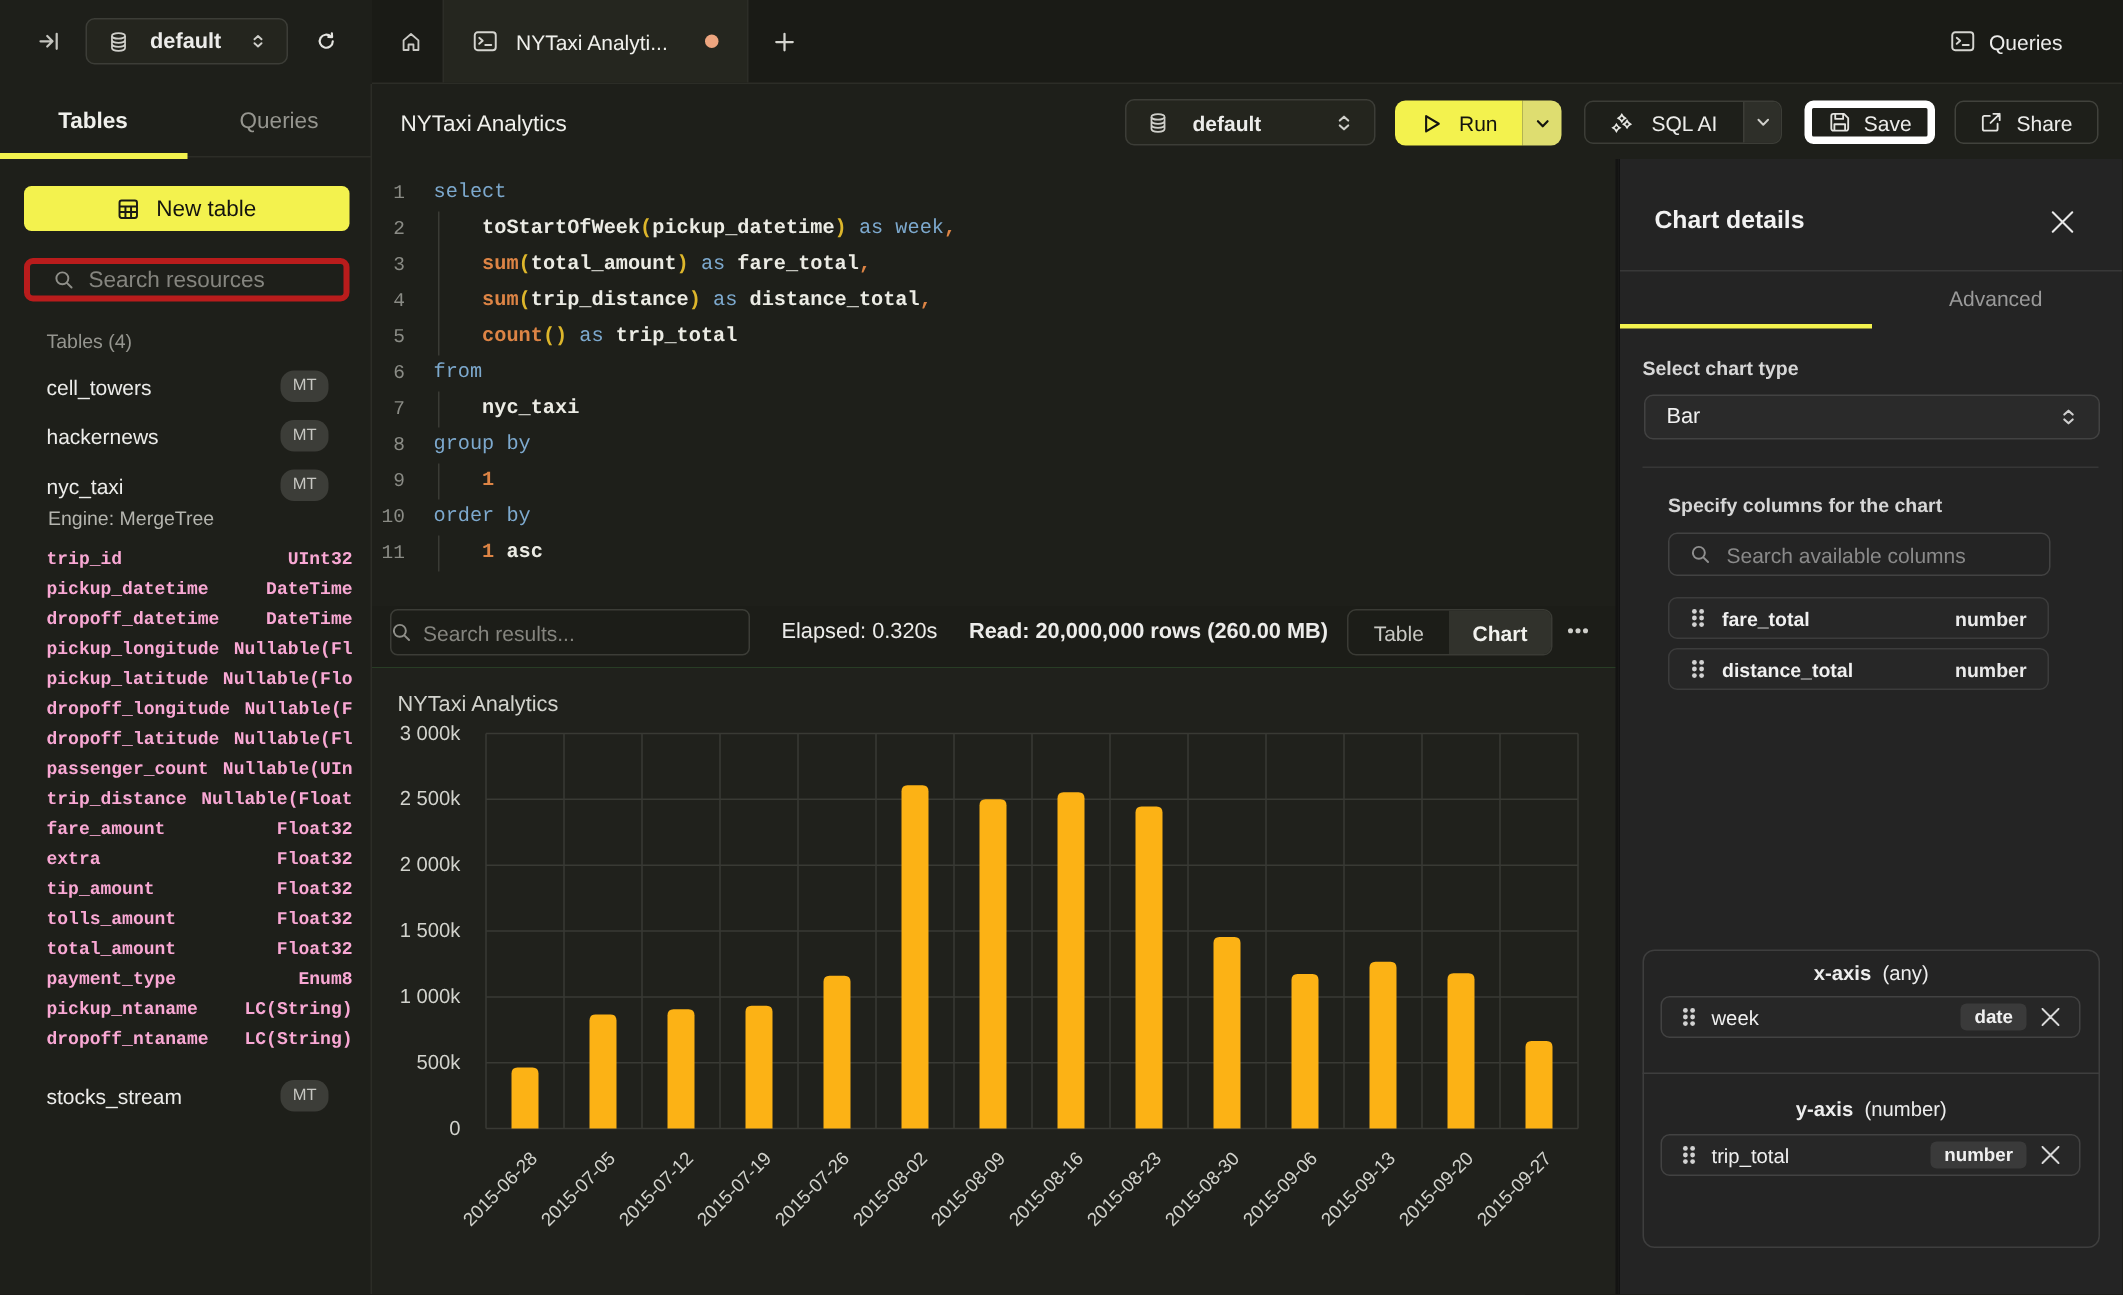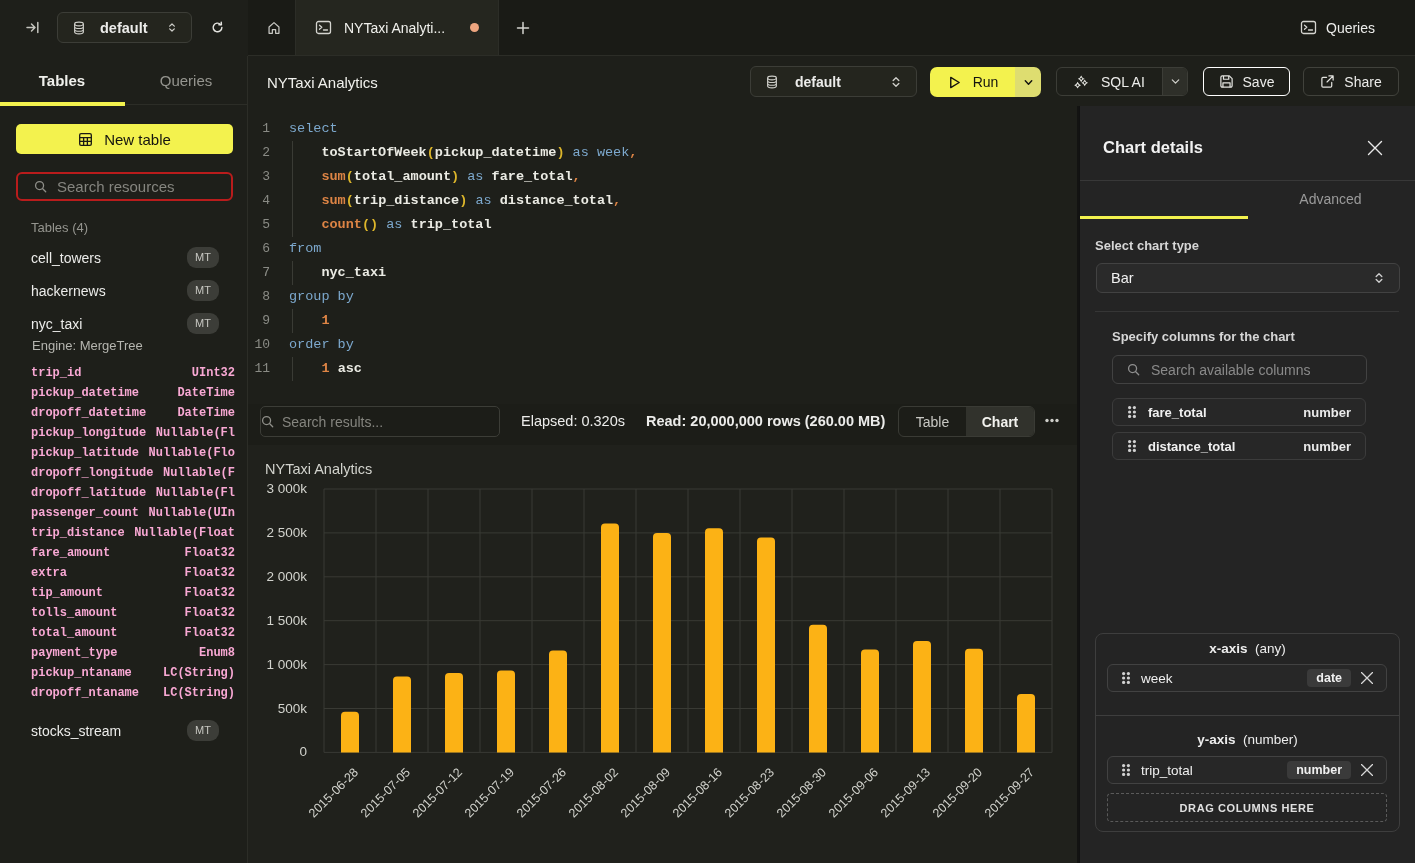--- a/index.html
+++ b/index.html
@@ -81,21 +81,21 @@
 <div class="abs" style="left:0;top:102px;width:125px;height:4px;background:#f3f24e;"></div>
 
 <div class="abs row" style="left:16px;top:124px;width:217px;height:30px;background:#f3f24e;border-radius:5px;justify-content:center;">
   <svg width="15" height="15" viewBox="0 0 16 16" fill="none" stroke="#1a1a14" stroke-width="1.4">
     <rect x="1.8" y="1.8" width="12.4" height="12.4" rx="1.5"></rect>
     <path d="M1.8 6 H14.2 M1.8 10 H14.2 M6 6 V14.2 M10 6 V14.2"></path>
   </svg>
   <span style="margin-left:11px;font-size:15px;font-weight:500;color:#14140f;">New table</span>
 </div>
 
-<div class="abs row" style="left:16px;top:172px;width:217px;height:29px;border:2px solid #b91c1c;border-radius:6px;padding:0 16px;">
+<div class="abs row" style="left:16px;top:172px;width:217px;height:29px;border:4px solid #b91c1c;border-radius:6px;padding:0 16px;">
   <svg width="13" height="13" viewBox="0 0 14 14" fill="none" stroke="#8f8f89" stroke-width="1.4" stroke-linecap="round">
     <circle cx="6" cy="6" r="4.3"></circle>
         <path d="M9.4 9.4 L12.6 12.6"></path>
   </svg>
   <span style="margin-left:10px;font-size:15px;color:#85857f;">Search resources</span>
 </div>
 
 <div class="abs" style="left:31px;top:220px;font-size:13px;font-weight:500;color:#95958f;">Tables (4)</div>
 
 <div class="abs row" style="left:31px;top:247px;width:188px;">
@@ -223,21 +223,21 @@
     </svg>
     <span style="margin-left:12px;font-size:14px;color:#ececea;">SQL AI</span>
   </div>
   <div class="row" style="width:27px;height:29px;background:#2e2f29;border-left:1px solid #3c3d37;justify-content:center;">
     <svg width="11" height="11" viewBox="0 0 12 12" fill="none" stroke="#cfcfca" stroke-width="1.4" stroke-linecap="round" stroke-linejoin="round">
       <path d="M2.5 4.2 L6 7.8 L9.5 4.2"></path>
     </svg>
   </div>
 </div>
 
-<div class="abs row" style="left:1203px;top:67px;width:87px;height:29px;border:1px solid #ffffff;border-radius:6px;justify-content:center;">
+<div class="abs row" style="left:1203px;top:67px;width:87px;height:29px;border:5px solid #ffffff;border-radius:6px;justify-content:center;">
   <svg width="15" height="15" viewBox="0 0 16 16" fill="none" stroke="#e4e4e0" stroke-width="1.3" stroke-linejoin="round">
     <path d="M2 3.5 A1.5 1.5 0 0 1 3.5 2 H11 L14 5 V12.5 A1.5 1.5 0 0 1 12.5 14 H3.5 A1.5 1.5 0 0 1 2 12.5 Z"></path>
     <path d="M4.8 2 V5.6 H10.4 V2 M4.2 14 V9.4 H11.8 V14"></path>
   </svg>
   <span style="margin-left:9px;font-size:14px;color:#ececea;">Save</span>
 </div>
 
 <div class="abs row" style="left:1303px;top:67px;width:96px;height:29px;border:1px solid #41423c;border-radius:6px;justify-content:center;">
   <svg width="15" height="15" viewBox="0 0 16 16" fill="none" stroke="#e4e4e0" stroke-width="1.3" stroke-linecap="round" stroke-linejoin="round">
     <path d="M12.5 9 V12.8 A1.2 1.2 0 0 1 11.3 14 H3.2 A1.2 1.2 0 0 1 2 12.8 V4.7 A1.2 1.2 0 0 1 3.2 3.5 H7"></path>
@@ -426,15 +426,14 @@
         <circle cx="7.4" cy="7" r="1.6"></circle>
     <circle cx="2.6" cy="11.4" r="1.6"></circle>
         <circle cx="7.4" cy="11.4" r="1.6"></circle>
   </svg>
   <span style="margin-left:10px;font-size:13.5px;font-weight:500;color:#f0f0f0;">trip_total</span>
   <span style="margin-left:auto;background:#3a3a3a;border-radius:4px;padding:2px 9px;font-size:12.5px;font-weight:600;color:#f0f0f0;">number</span>
   <svg style="margin-left:10px;" width="12" height="12" viewBox="0 0 12 12" fill="none" stroke="#d8d8d8" stroke-width="1.3" stroke-linecap="round">
     <path d="M0.5 0.5 L11.5 11.5 M11.5 0.5 L0.5 11.5"></path>
   </svg>
 </div>
-<div class="abs row" style="left:1107px;top:793px;width:280px;height:29px;border:1px dashed #5a5a5a;border-radius:4px;justify-content:center;font-size:11px;font-weight:700;letter-spacing:0.6px;color:#e0e0e0;">DRAG COLUMNS HERE</div>
 
 </div>
 
 </body></html>

